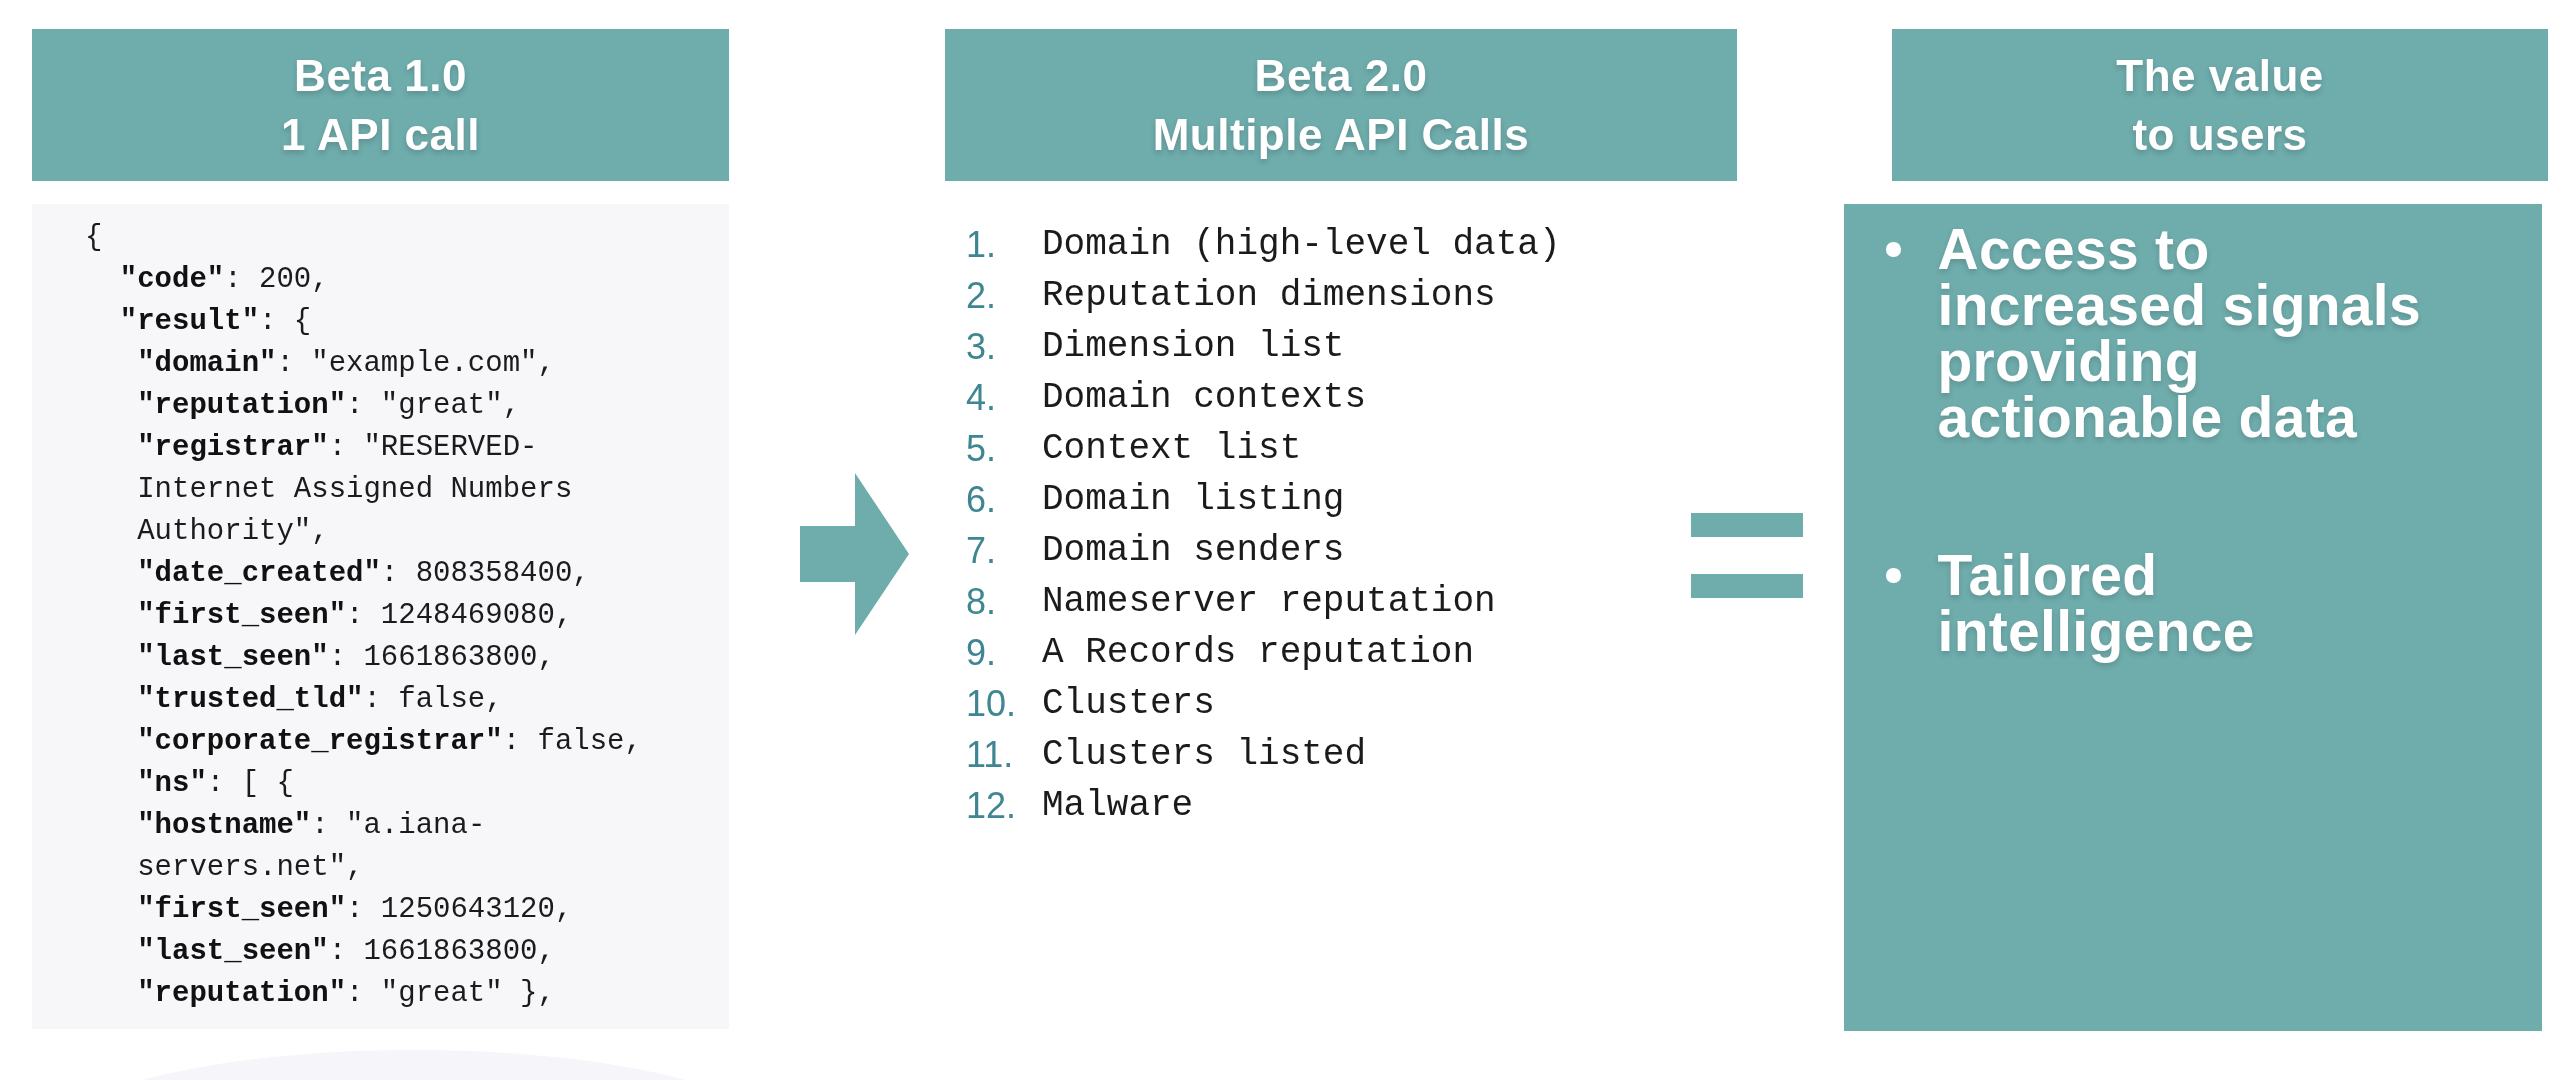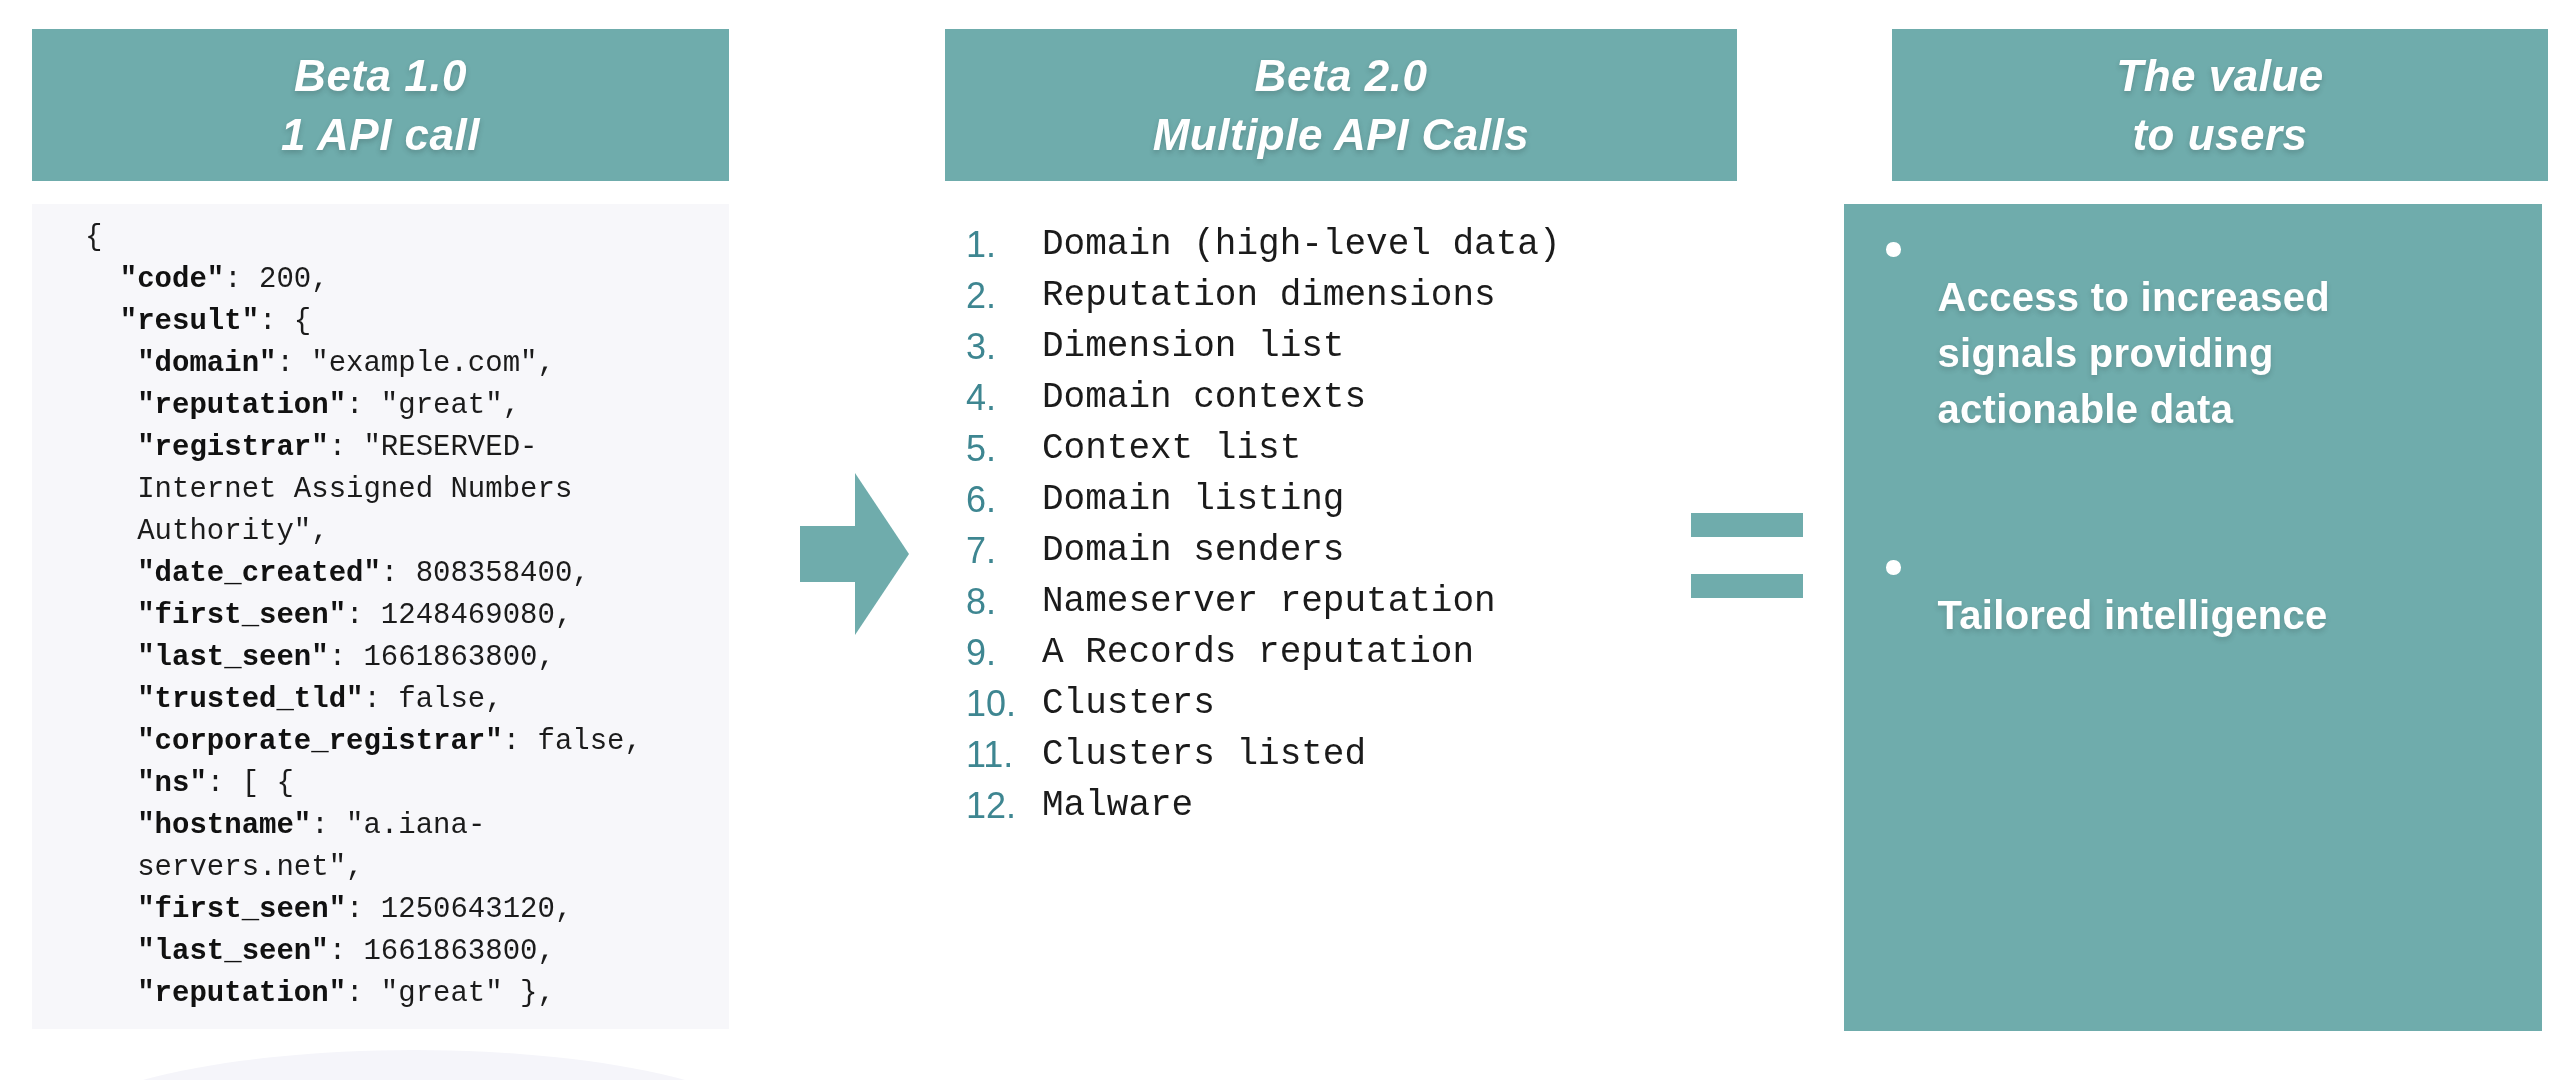--- a/index.html
+++ b/index.html
@@ -21,21 +21,20 @@
   
   .head-box{
     position:absolute;top:29px;height:152px;
     background:var(--teal);
     color:#ffffff;
     display:flex;flex-direction:column;align-items:center;justify-content:center;
     text-align:right;
     font-weight:700;font-size:44px;line-height:59px;
     letter-spacing:0.5px;
     text-shadow:0 2.9px 4.8px rgba(40,60,60,0.25);
-    font-style:italic;
   }
   .head-left{left:32px;width:697px;}
   .head-mid{left:945px;width:792px;}
   .head-right{left:1892px;width:656px;}
   
   .code-block{
     position:absolute;left:32px;top:204px;width:697px;height:825px;
     background:var(--code-bg);
     padding:12.5px 0 0 53px;
     font-family:"Liberation Mono","DejaVu Sans Mono",monospace;
@@ -78,24 +77,23 @@
   .bullet{display:flex;align-items:flex-start;}
   .bullet + .bullet{margin-top:102px;}
   .bullet .dot{
     flex:0 0 auto;
     width:14.5px;height:14.5px;border-radius:50%;
     background:#ffffff;
     margin:21px 0 0 42px;
   }
   .bullet .btxt{
     margin-left:37px;width:539px;
-    font-weight:700;font-size:40px;line-height:56px;
+    font-weight:700;font-size:57px;line-height:56px;
     letter-spacing:0.3px;
     text-shadow:0 2.9px 4.8px rgba(40,60,60,0.22);
-    margin-top:48px;
   }
   
   .arc{
     position:absolute;left:48px;top:1050px;width:732px;height:183px;
     border-radius:50%;
     background:var(--arc);
   }
 </style>
 </head>
 <body>

